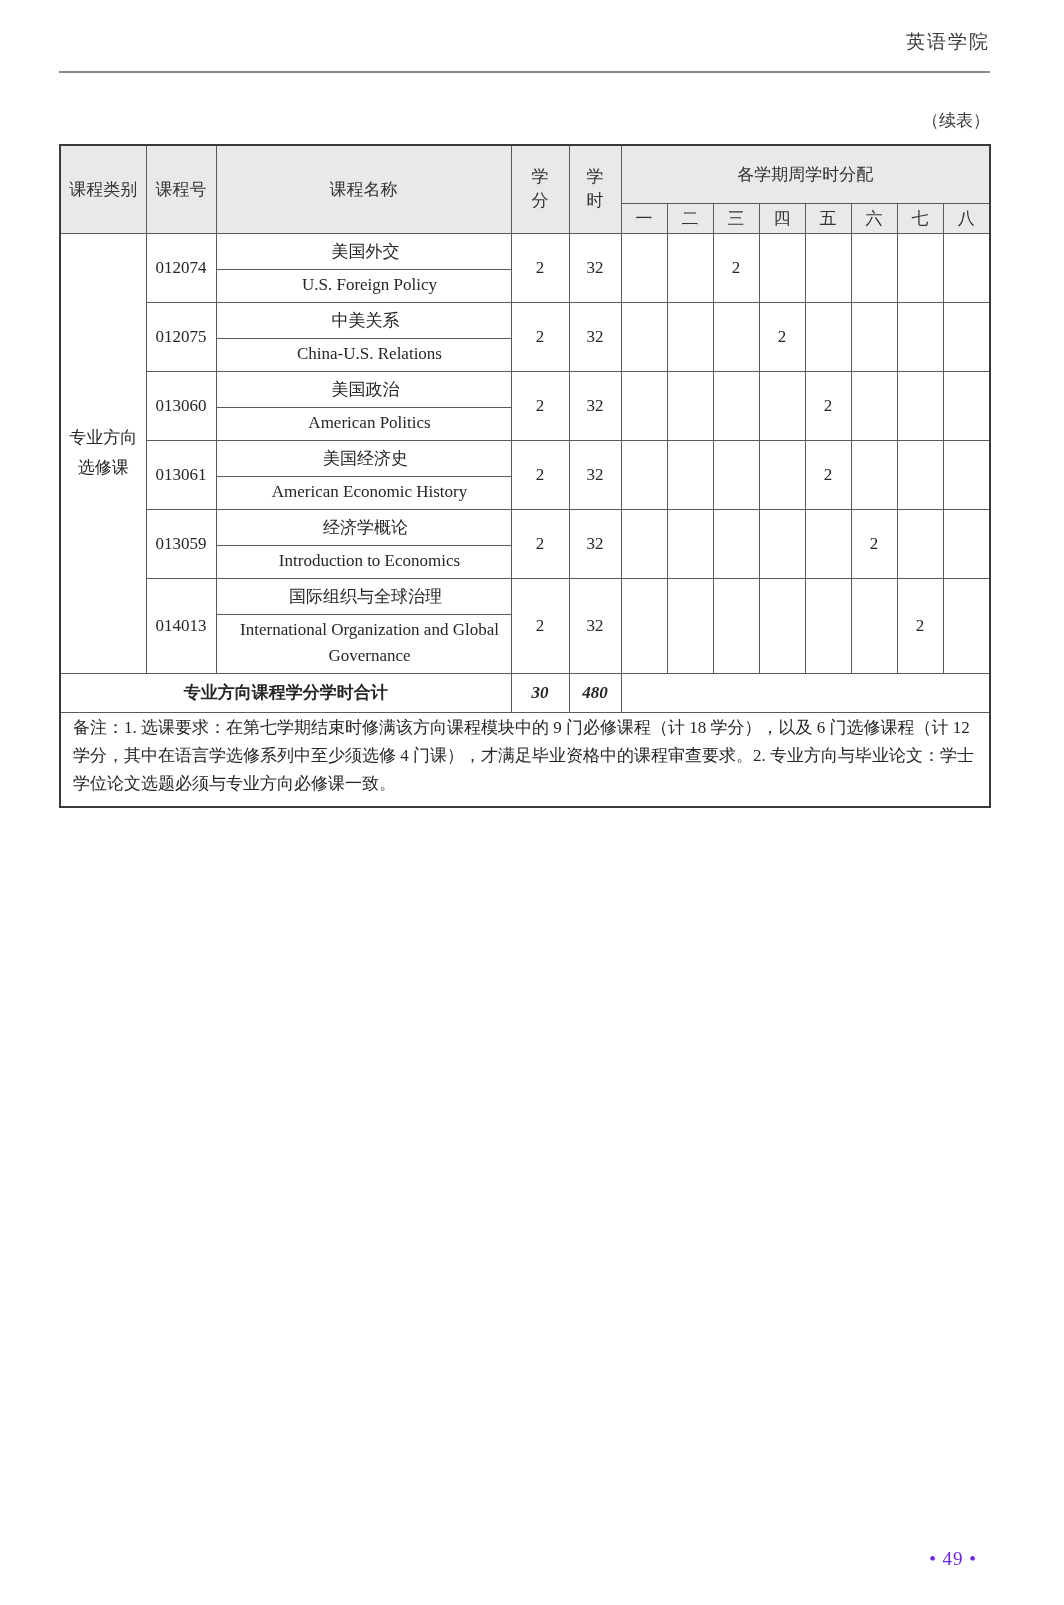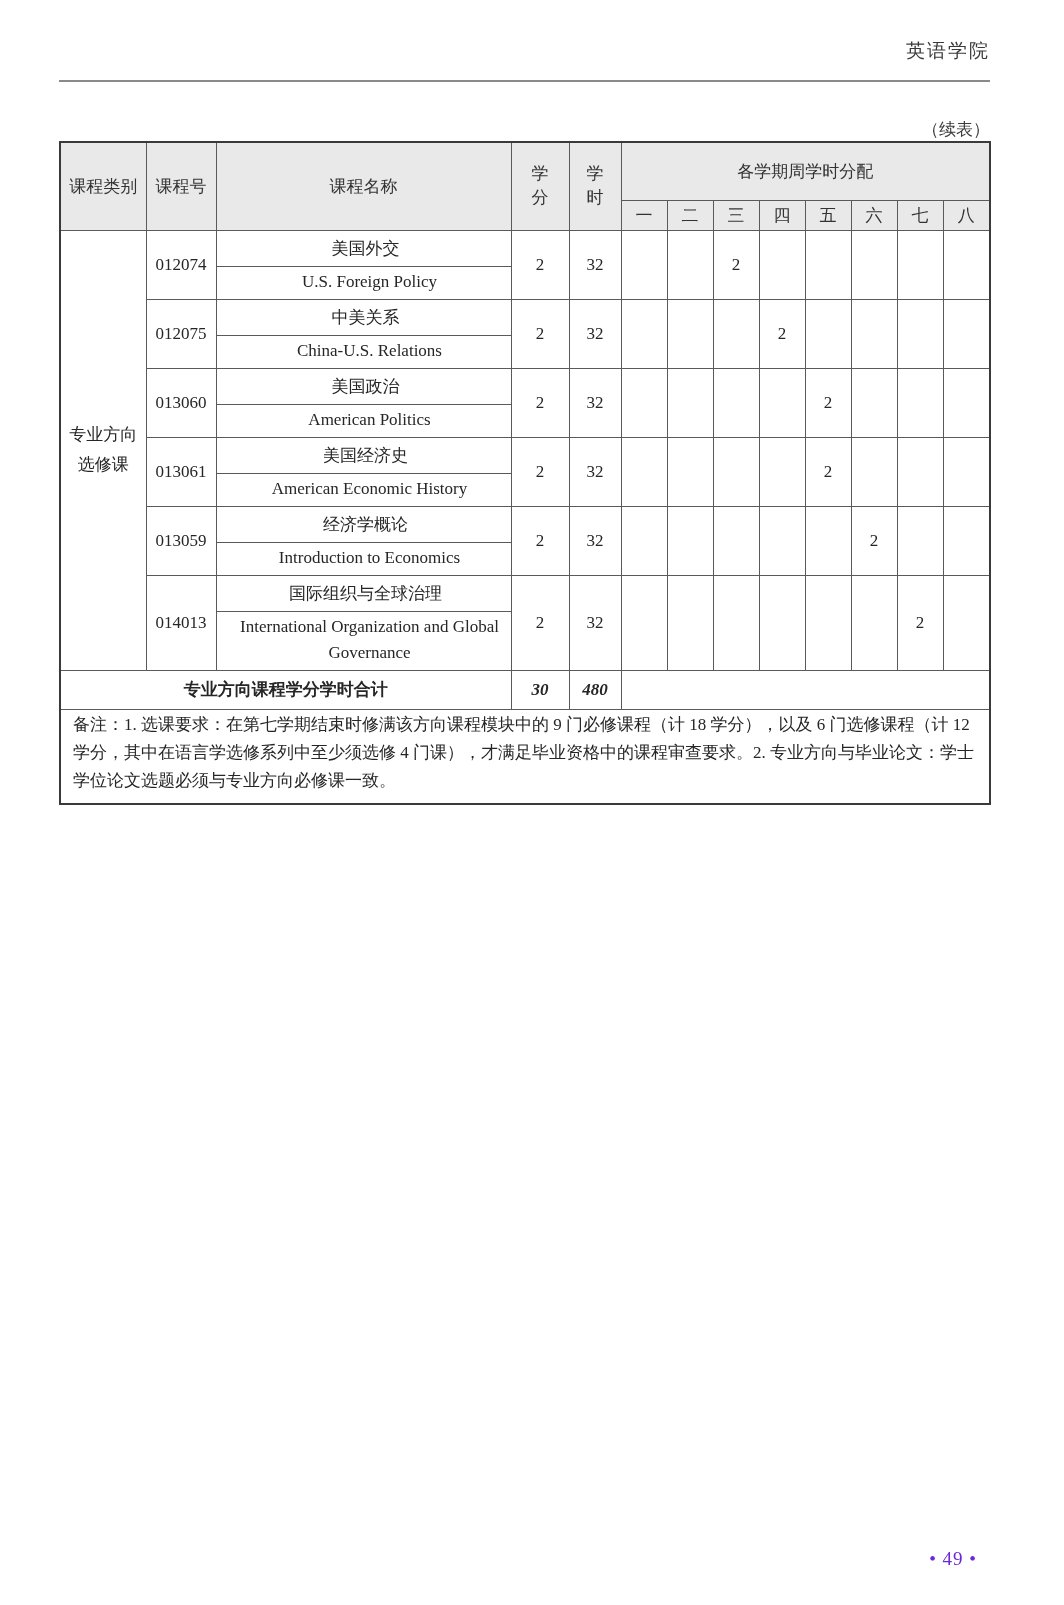--- a/index.html
+++ b/index.html
@@ -10,34 +10,35 @@
     font-family: "Liberation Serif", "DejaVu Serif", serif;
     color: #262626;
   }
   .content {
     position: absolute;
     left: 59px; top: 0;
     width: 931px;
   }
   .page-header {
     text-align: right;
-    padding-top: 38px;
+    padding-top: 29px;
     font-family: "Liberation Sans", "DejaVu Sans", sans-serif;
     font-size: 19px;
     color: #3a3a3a;
     letter-spacing: 2px;
   }
   .header-rule {
     border: none;
     border-top: 2px solid #8a8a8a;
     margin-top: 16px;
   }
   .continued {
     text-align: right;
     margin-top: 36px;
+    margin-bottom: 12px;
     font-size: 17px;
     color: #3a3a3a;
   }
   table.course-table {
     border-collapse: collapse;
     table-layout: fixed;
     width: 931px;
     font-size: 17px;
   }
   .course-table td, .course-table th {

